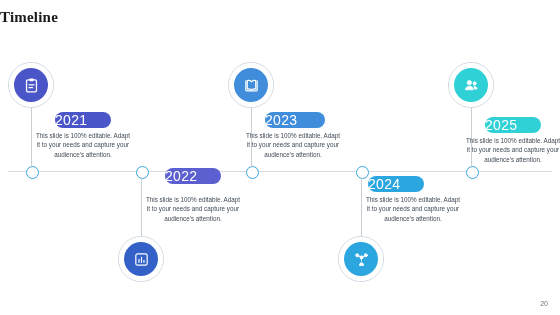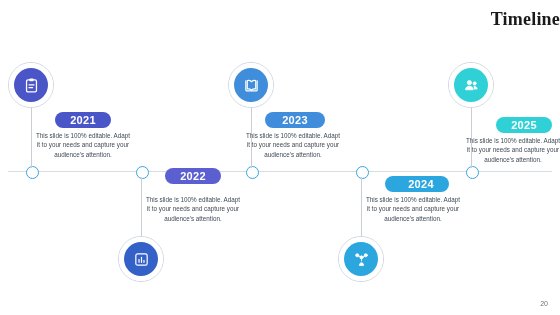--- a/index.html
+++ b/index.html
@@ -17,24 +17,24 @@
     position: relative;
     width: 560px;
     height: 315px;
     background: #ffffff;
   }
   .title {
     position: absolute;
     top: 9px;
     left: 0;
     width: 560px;
-    text-align: right;
+    text-align: left;
     font-family: "Liberation Serif", serif;
     font-weight: bold;
-    font-size: 18px;
+    font-size: 15px;
     color: #1a1a1a;
     letter-spacing: 0.2px;
   }
   
   .axis {
     position: absolute;
     left: 8px;
     top: 171px;
     width: 544px;
     height: 1px;
@@ -79,23 +79,22 @@
     box-sizing: border-box;
   }
   .icon-badge svg { display: block; }
   
   .year-pill {
     position: absolute;
     height: 16px;
     line-height: 16px;
     border-radius: 8px;
     color: #ffffff;
-    font-size: 11px;
-    font-weight: bold;
-    text-align: center;
+    font-size: 14px;
+    font-weight: normal;
     letter-spacing: 0.3px;
   }
   .desc {
     position: absolute;
     width: 96px;
     font-size: 6.3px;
     line-height: 1.5;
     color: #3f4a55;
     text-align: center;
   }
@@ -171,34 +170,34 @@
       <svg width="17" height="17" viewBox="0 0 24 24" fill="#ffffff" stroke="#ffffff" stroke-width="1.2" stroke-linecap="round">
         <circle cx="6" cy="6" r="2.2"></circle>
         <circle cx="18" cy="6" r="2.2"></circle>
         <circle cx="12" cy="9" r="2.2"></circle>
         <line x1="7.6" y1="7.2" x2="10.4" y2="8.4"></line>
         <line x1="16.4" y1="7.2" x2="13.6" y2="8.4"></line>
         <line x1="12" y1="11.2" x2="12" y2="14"></line>
         <path d="M9 20c0-2 1.4-3.4 3-3.4S15 18 15 20z"></path>
       </svg>
     </div>
-    <div class="year-pill" style="left:385px; top:176px; width:56px; background:#2ca6df;padding-left:8px;">2024</div>
+    <div class="year-pill" style="left:368px; top:176px; width:56px; background:#2ca6df;">2024</div>
     <div class="desc" style="left:365px; top:195px;">This slide is 100% editable. Adapt it to your needs and capture your audience's attention.</div>
   </div>
 
   <div class="node">
     <div class="ring" style="left:466px;"></div>
     <div class="vline" style="left:471px; top:105px; height:63px;"></div>
     <div class="icon-ring" style="left:448px; top:62px;"></div>
     <div class="icon-badge" style="left:454px; top:68px; background:#2fd0d6;">
       <svg width="17" height="17" viewBox="0 0 24 24" fill="#ffffff" stroke="#ffffff" stroke-width="1.1">
         <circle cx="9" cy="8" r="3"></circle>
         <circle cx="16.5" cy="9" r="2.2"></circle>
         <path d="M3.5 18c0-3 2.4-5 5.5-5s5.5 2 5.5 5z"></path>
         <path d="M15 13c2.6 0 5 1.3 5 4h-4.2"></path>
       </svg>
     </div>
-    <div class="year-pill" style="left:485px; top:117px; width:56px; background:#2fd0d6;margin-left:11px;">2025</div>
+    <div class="year-pill" style="left:485px; top:117px; width:56px; background:#2fd0d6;">2025</div>
     <div class="desc" style="left:465px; top:136px;">This slide is 100% editable. Adapt it to your needs and capture your audience's attention.</div>
   </div>
 
   <div class="page-num">20</div>
 </div>
 
 </body></html>

